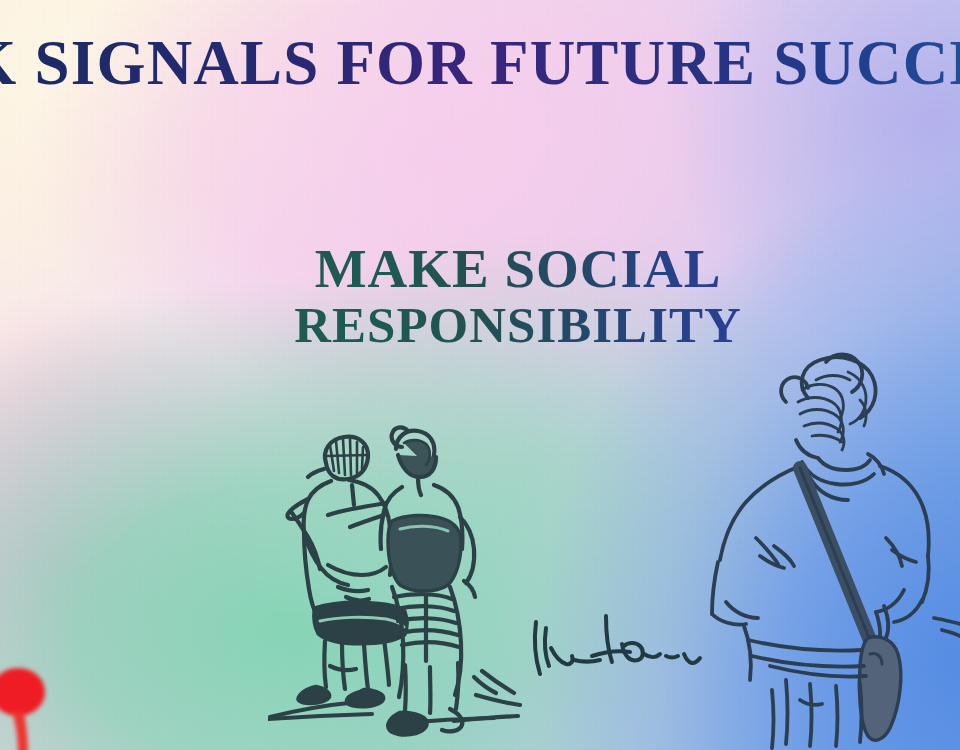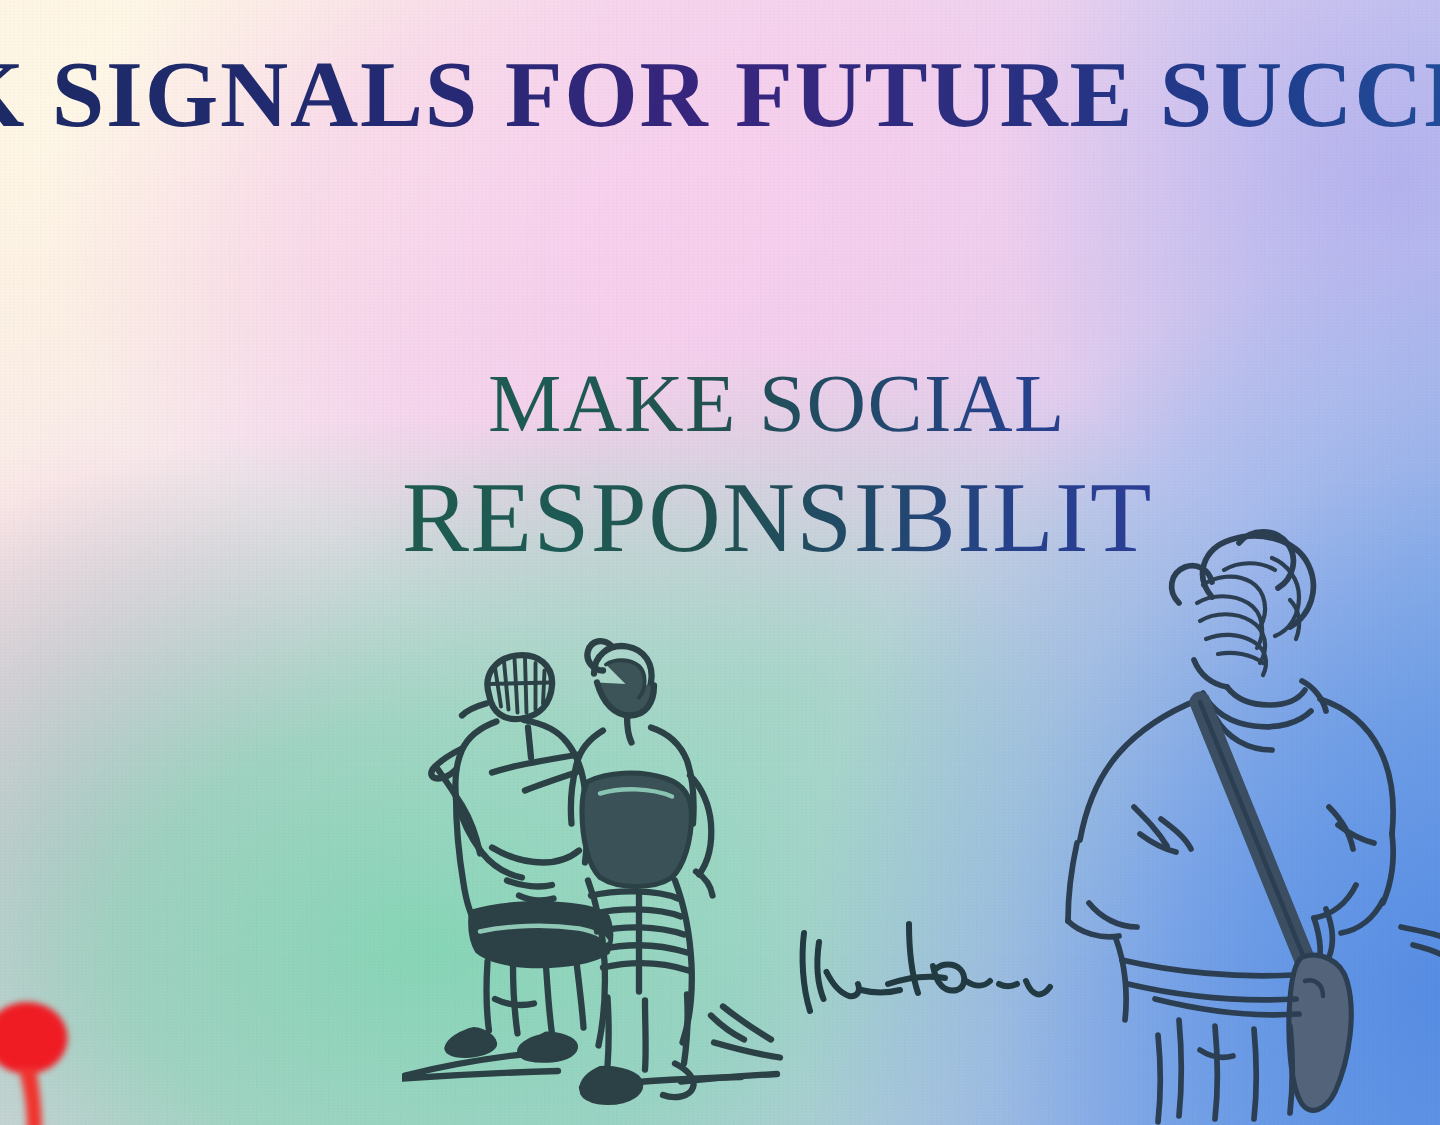--- a/index.html
+++ b/index.html
@@ -129,40 +129,40 @@
   }
 
   
   #slogan {
     position: absolute;
     left: 268px;
     top: 240px;
     width: 500px;
     text-align: center;
     font-family: "Liberation Serif", "DejaVu Serif", serif;
-    font-weight: 400;
+    font-weight: 700;
     font-size: 55px;
     line-height: 57px;
     letter-spacing: 1px;
   }
   #slogan .ln {
     display: block;
     background: linear-gradient(100deg,
       #1f5a4f 0%,
       #1e5a55 22%,
       #22524f 40%,
       #22496a 62%,
       #26418c 82%,
       #2c3d96 100%);
     -webkit-background-clip: text;
     background-clip: text;
     -webkit-text-fill-color: transparent;
   }
   #slogan .ln-1 { font-size: 55px; }
-  #slogan .ln-2 { font-size: 67px; margin-top: 20px; }
+  #slogan .ln-2 { font-size: 51px; }
   #slogan .ln-3 { font-size: 55px; }
 
   
   .sketch {
     position: absolute;
     pointer-events: none;
   }
   #sketch-couple { left: 268px; top: 425px; width: 280px; height: 325px; }
   #sketch-bagperson { left: 690px; top: 350px; width: 270px; height: 400px; }
   #sketch-signature { left: 522px; top: 612px; width: 200px; height: 70px; }

